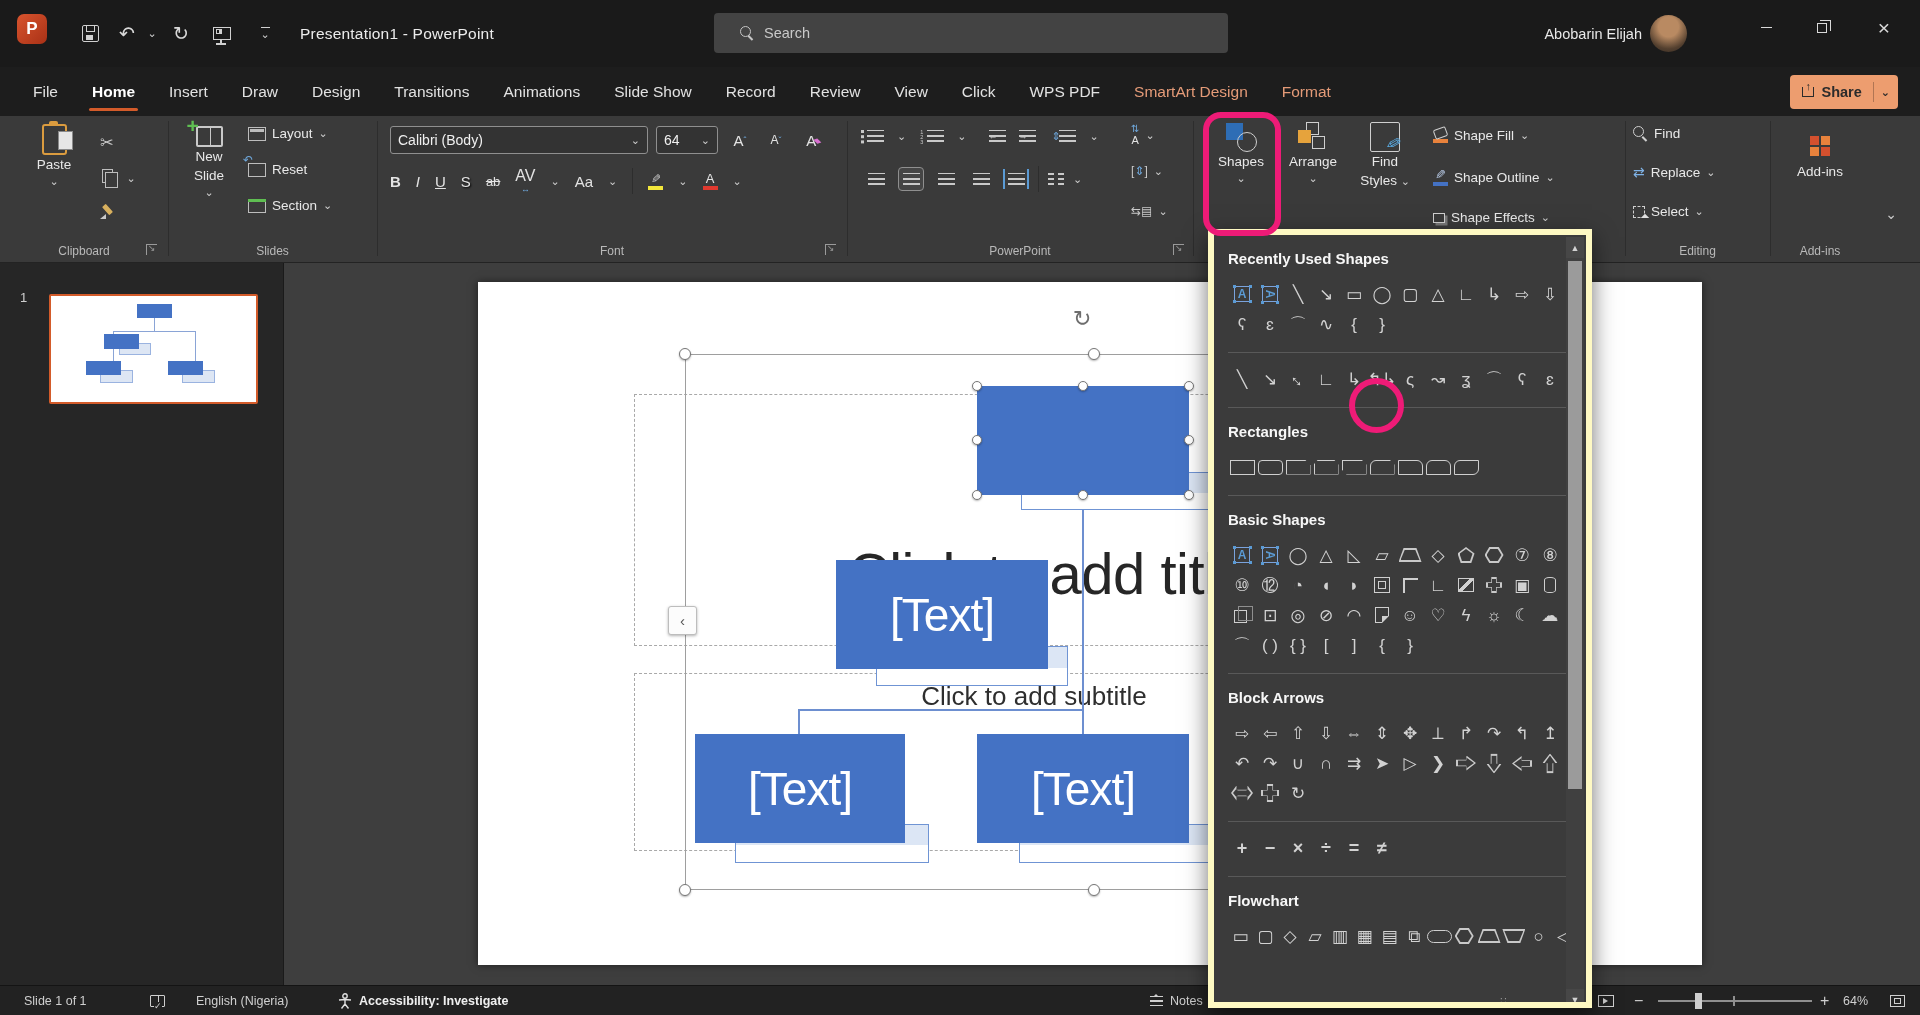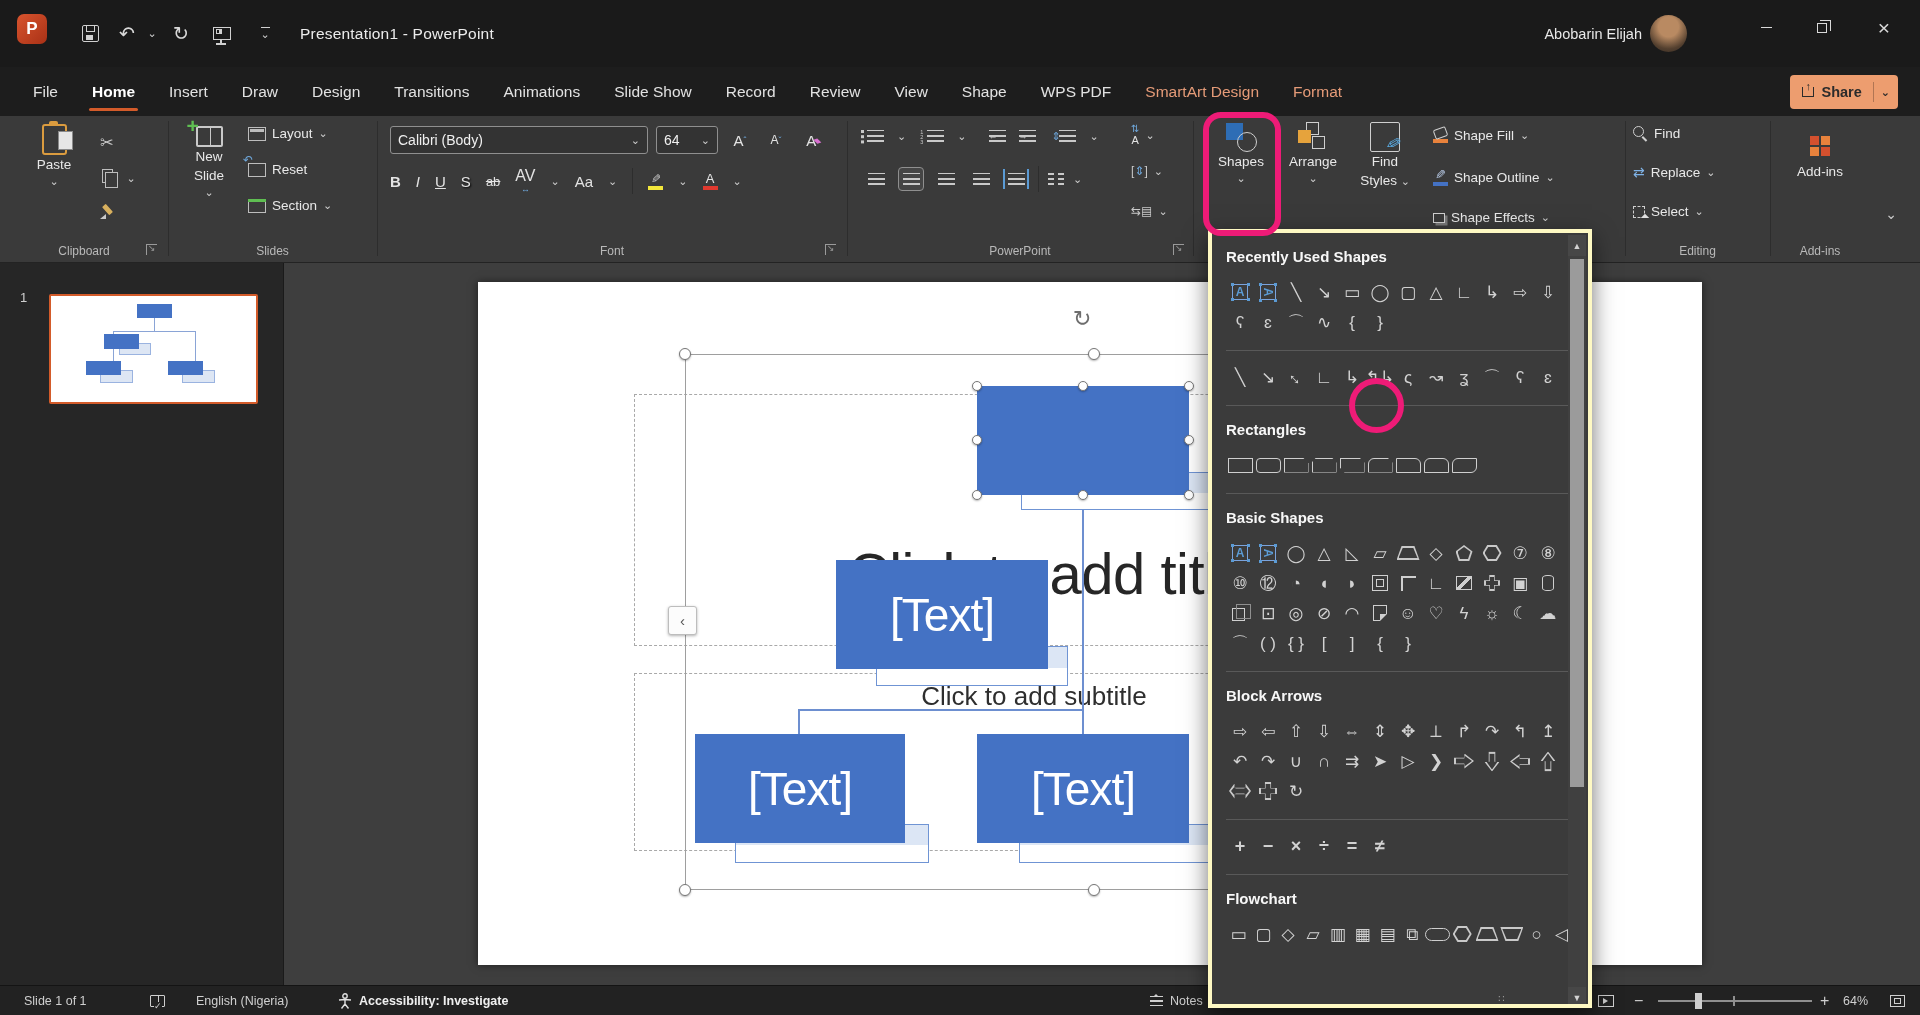--- a/index.html
+++ b/index.html
@@ -143,21 +143,21 @@
 .ic-notes::before{content:"";position:absolute;left:3px;top:-5px;width:0;height:0;border:3.5px solid transparent;border-bottom-color:#cfcfcf}
 .ic-ssv{position:relative;width:16px;height:12px;border:1.4px solid #cfcfcf}
 .ic-ssv::before{content:"";position:absolute;left:4px;top:2px;width:0;height:0;border-left:5px solid #cfcfcf;border-top:3px solid transparent;border-bottom:3px solid transparent}
 #zoomtrack{position:absolute;left:1658px;top:14px;width:154px;height:2px;background:#8f8f8f}
 #zoomtick{position:absolute;left:1733px;top:10px;width:2px;height:10px;background:#8f8f8f}
 #zoomthumb{position:absolute;left:1695px;top:7px;width:7px;height:16px;background:#cfcfcf}
 .zbtn{position:absolute;top:0;height:30px;display:flex;align-items:center;font-size:16px;color:#cfcfcf}
 .ic-fit{position:relative;width:15px;height:12px;border:1.4px solid #cfcfcf}
 .ic-fit::before{content:"";position:absolute;left:3px;top:2px;right:3px;bottom:2px;border:1px solid #cfcfcf}
 
-#menu{position:absolute;left:1208px;top:229px;width:384px;height:779px;background:#3b3b3b;border:4px solid #fef9c3;box-shadow:0 8px 22px rgba(0,0,0,.55);overflow:hidden}
+#menu{position:absolute;left:1208px;top:229px;width:384px;height:779px;background:#3b3b3b;border:6px solid #fef9c3;box-shadow:0 8px 22px rgba(0,0,0,.55);overflow:hidden}
 #msections{position:absolute;left:0;top:0;width:362px;padding:0 0 0 14px}
 .msec{padding:11px 0 13px;border-bottom:1px solid #595959}
 .msec:last-child{border-bottom:none}
 .mhead{height:26px;line-height:26px;font-size:15px;font-weight:700;color:#f7f7f7;margin-bottom:7px}
 .mrow{display:flex;height:30px;align-items:center}
 .mcell{position:relative;width:28px;height:28px;display:flex;align-items:center;justify-content:center;color:#d2d2d2}
 .mcell .glyph{font-size:17px;line-height:1;white-space:nowrap}
 .eq .glyph{font-size:18px;font-weight:700}
 .sg{position:relative}
 .cp{background:#c9c9c9}
@@ -226,20 +226,24 @@
           <i class="flag"></i>
         </span>
       </div>
     <div class="qat" style="left:250px;width:30px">
         <span class="qat-custom">
           <i></i>
           <span class="chev">⌄</span>
         </span>
       </div>
     <div id="tb-title">Presentation1  -  PowerPoint</div>
+    <div id="searchbox">
+      <span class="ic-mag"></span>
+      <span>Search</span>
+    </div>
     <div id="username">Abobarin Elijah</div>
     <div id="avatar"></div>
     <div class="winbtn" style="left:1738px">
         <span class="wmin"></span>
       </div>
     <div class="winbtn" style="left:1794px">
         <span class="wrest"></span>
       </div>
     <div class="winbtn" style="left:1856px;font-size:21px">
         <span>×</span>
@@ -252,21 +256,21 @@
         <div class="tab active">Home</div>
         <div class="tab">Insert</div>
         <div class="tab">Draw</div>
         <div class="tab">Design</div>
         <div class="tab">Transitions</div>
         <div class="tab">Animations</div>
         <div class="tab">Slide Show</div>
         <div class="tab">Record</div>
         <div class="tab">Review</div>
         <div class="tab">View</div>
-        <div class="tab">Shape</div>
+        <div class="tab">Click</div>
         <div class="tab">WPS PDF</div>
         <div class="tab contextual">SmartArt Design</div>
         <div class="tab contextual">Format</div>
       </div>
     <div id="sharebtn">
       <span class="ic-share"></span>
       <span>Share</span>
       <span class="div"></span>
       <i class="chev" style="color:#2b2b2b">⌄</i>
     </div>

